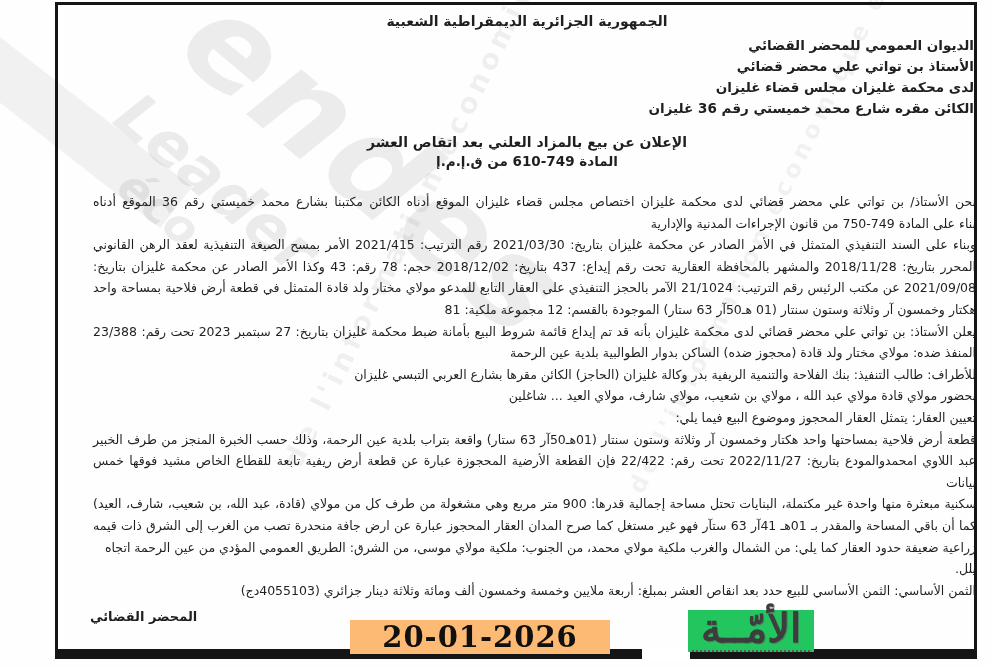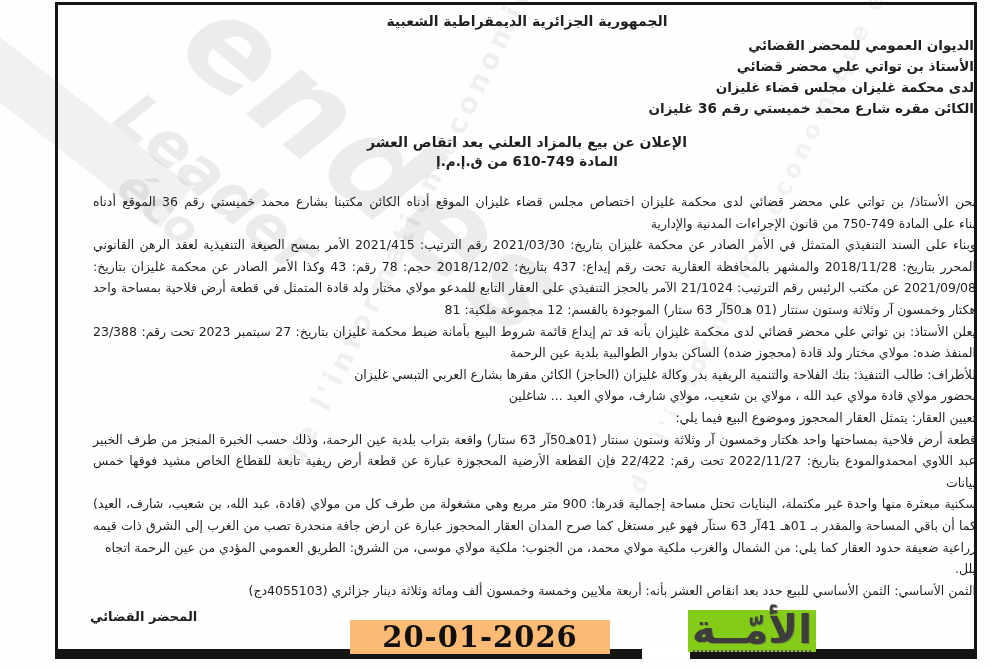--- a/index.html
+++ b/index.html
@@ -78,21 +78,21 @@
     position:absolute; left:350px; top:620px; width:260px; text-align:center;
     font-family:"DejaVu Serif", serif; font-size:29px; font-weight:700;
     letter-spacing:1px; color:#101010; z-index:3; background:#fdba74;
   }
   .bargap {
     position:absolute; left:642px; top:648px; width:48px; height:12px;
     background:#ffffff; z-index:3;
   }
   .logo {
     position:absolute; left:688px; top:610px; z-index:4; color:#3d3d3d;
-    text-align:center; background:#84cc16; padding:0 4px;
+    text-align:center; background:#22c55e; padding:0 4px;font-family:Liberation Serif, serif;
   }
   .logo-text {
     font-size:40px; font-weight:900; line-height:38px; direction:rtl;
     text-shadow:1px 1px 0 rgba(90,90,90,0.55);
   }
   .logo-line { margin:2px auto 0 auto; border-top:2px dotted #5a5a5a; width:118px; height:0; }
 </style>
 </head>
 <body>
 
@@ -131,21 +131,21 @@
       <div class="jline">يعلن الأستاذ: بن تواتي علي محضر قضائي لدى محكمة غليزان بأنه قد تم إيداع قائمة شروط البيع بأمانة ضبط محكمة غليزان بتاريخ: 27 سبتمبر 2023 تحت رقم: 23/388</div>
       <div class="sline">المنفذ ضده: مولاي مختار ولد قادة (محجوز ضده) الساكن بدوار الطوالبية بلدية عين الرحمة</div>
       <div class="sline">للأطراف: طالب التنفيذ: بنك الفلاحة والتنمية الريفية بدر وكالة غليزان (الحاجز) الكائن مقرها بشارع العربي التبسي غليزان</div>
       <div class="sline">بحضور مولاي قادة مولاي عبد الله ، مولاي بن شعيب، مولاي شارف، مولاي العيد ... شاغلين</div>
       <div class="sline">تعيين العقار: يتمثل العقار المحجوز وموضوع البيع فيما يلي:</div>
       <div class="jline">قطعة أرض فلاحية بمساحتها واحد هكتار وخمسون آر وثلاثة وستون سنتار (01هـ50آر 63 ستار) واقعة بتراب بلدية عين الرحمة، وذلك حسب الخبرة المنجز من طرف الخبير</div>
       <div class="jline">عبد اللاوي امحمدوالمودع بتاريخ: 2022/11/27 تحت رقم: 22/422 فإن القطعة الأرضية المحجوزة عبارة عن قطعة أرض ريفية تابعة للقطاع الخاص مشيد فوقها خمس بيانات</div>
       <div class="jline">سكنية مبعثرة منها واحدة غير مكتملة، البنايات تحتل مساحة إجمالية قدرها: 900 متر مربع وهي مشغولة من طرف كل من مولاي (قادة، عبد الله، بن شعيب، شارف، العيد)</div>
       <div class="jline">كما أن باقي المساحة والمقدر بـ 01هـ 41آر 63 ستآر فهو غير مستغل كما صرح المدان العقار المحجوز عبارة عن ارض جافة منحدرة تصب من الغرب إلى الشرق ذات قيمه</div>
       <div class="sline">زراعية ضعيفة حدود العقار كما يلي: من الشمال والغرب ملكية مولاي محمد، من الجنوب: ملكية مولاي موسى، من الشرق: الطريق العمومي المؤدي من عين الرحمة اتجاه يلل.</div>
-      <div class="sline">الثمن الأساسي: الثمن الأساسي للبيع حدد بعد انقاص العشر بأنه: أربعة ملايين وخمسة وخمسون ألف ومائة وثلاثة دينار جزائري (4055103دج)</div>
+      <div class="sline">الثمن الأساسي: الثمن الأساسي للبيع حدد بعد انقاص العشر بمبلغ: أربعة ملايين وخمسة وخمسون ألف ومائة وثلاثة دينار جزائري (4055103دج)</div>
       <div class="sline">وإثباتا لما تقدم حررنا هذا الإعلان طبقا لأحكام المادة 750 من قانون الإجراءات المدنية والإدارية ليتم نشره بجريدة يومية وطنية.</div>
     </div>
 
     <div class="sig">المحضر القضائي</div>
   </div>
 
   <div class="bargap"></div>
 
   <div class="date">20-01-2026</div>
 

